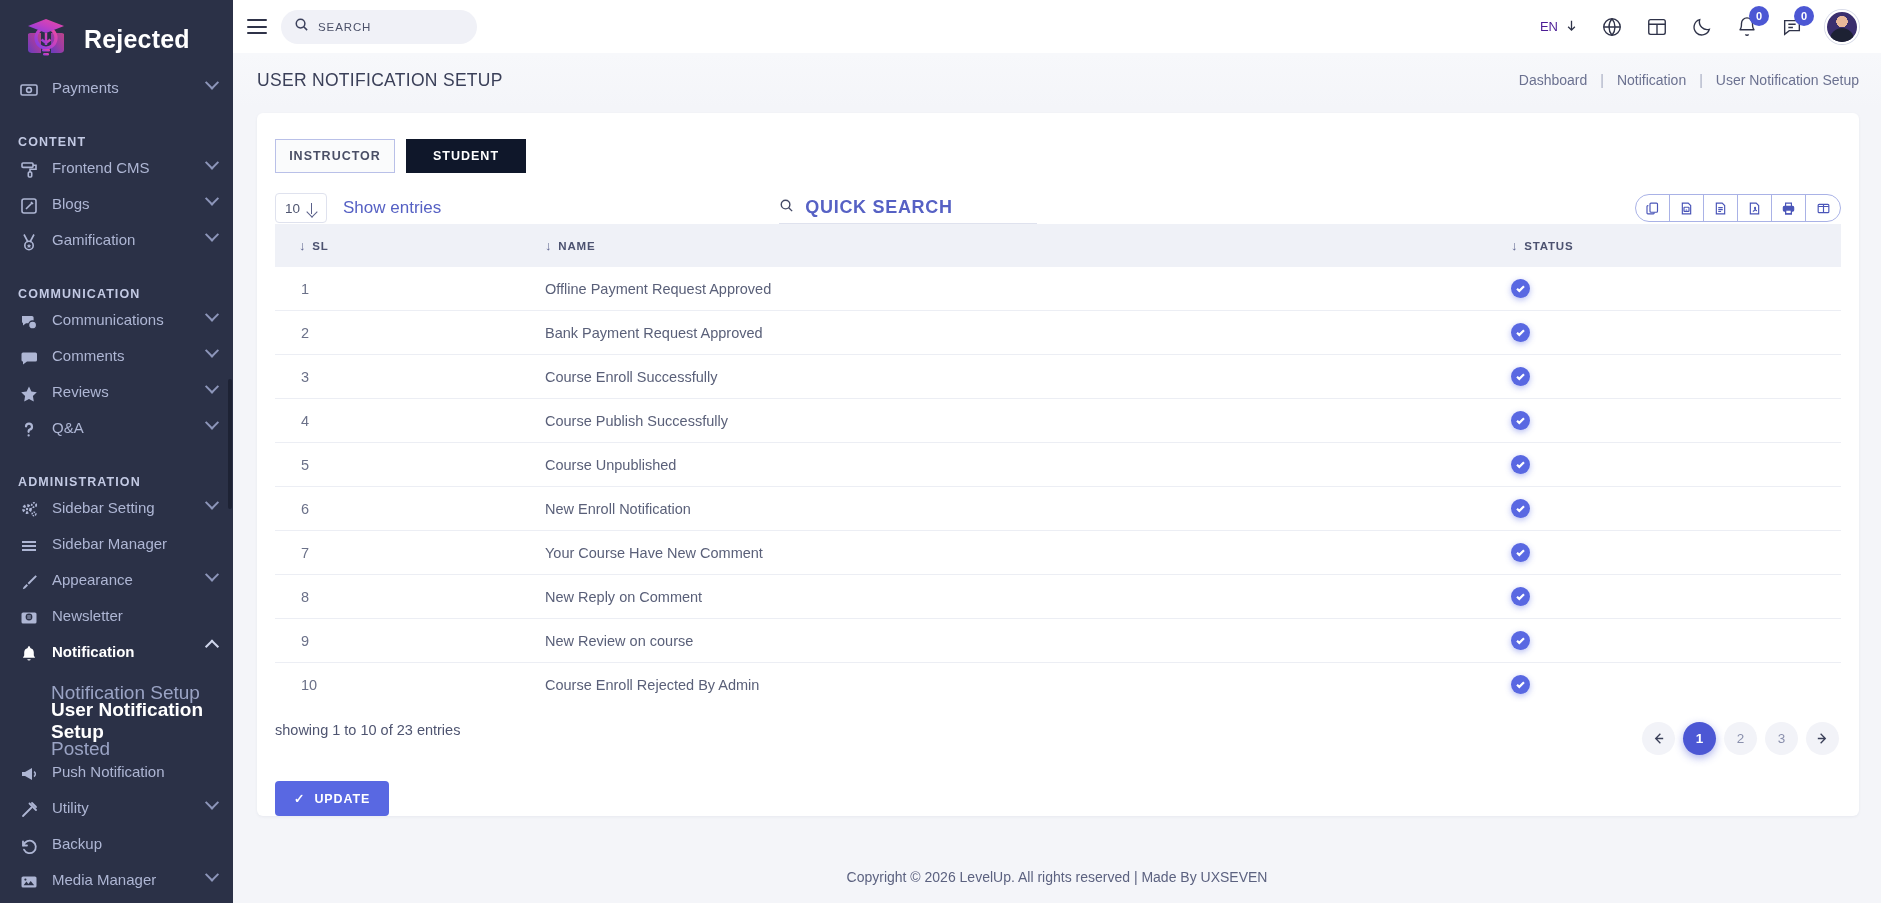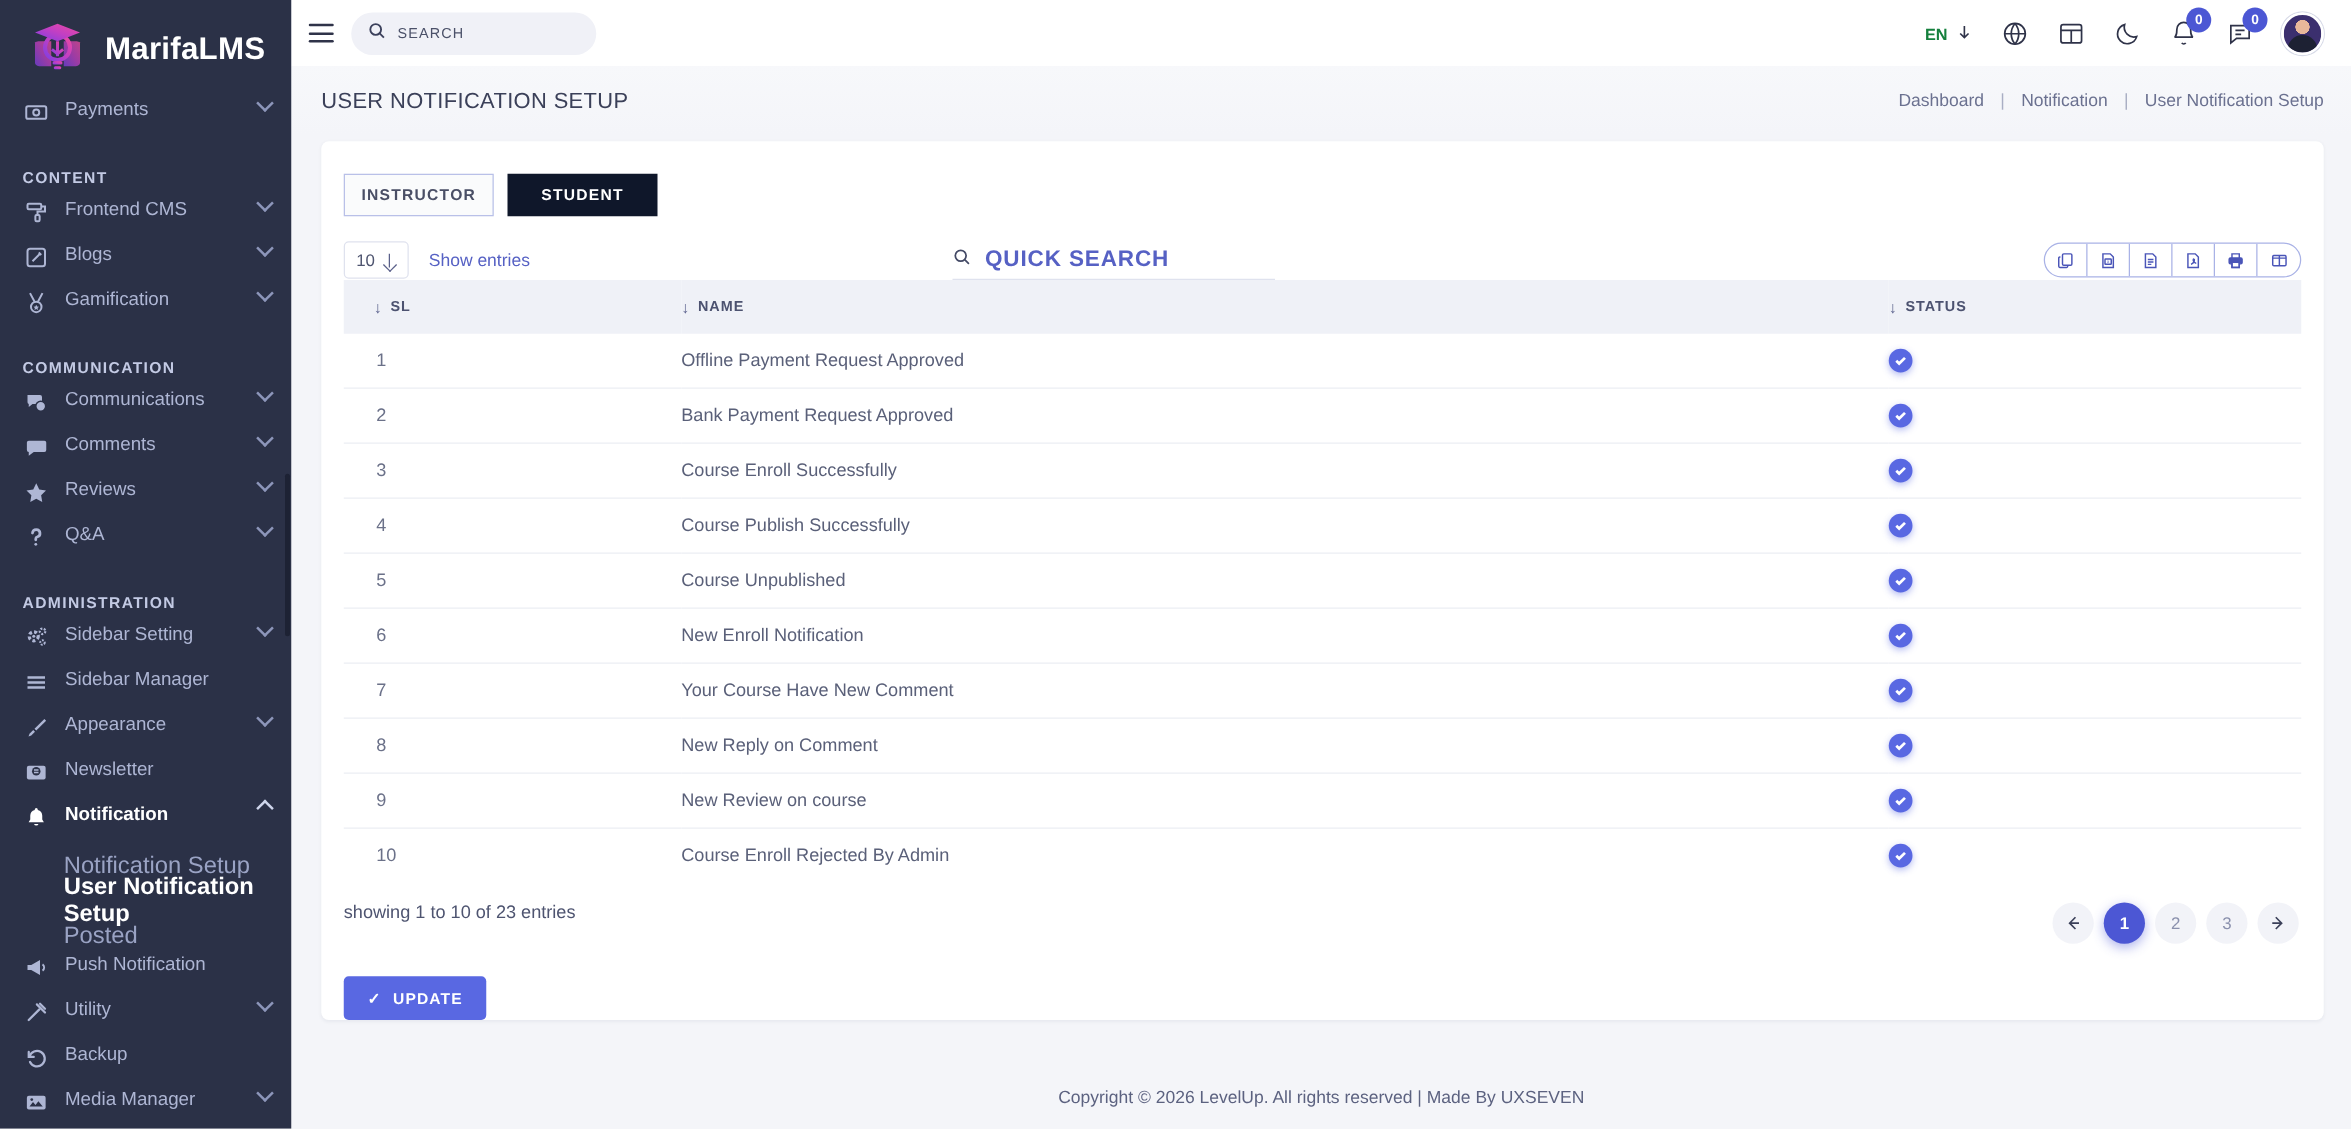--- a/index.html
+++ b/index.html
@@ -75,22 +75,22 @@
     display: flex; align-items: center; padding: 0 13px; gap: 9px; cursor: text;
   }
   .search-box input {
     border: 0; outline: 0; background: transparent; flex: 1; min-width: 0;
     font-family: inherit; font-size: 11.5px; letter-spacing: .9px;
     color: #4b5169; font-weight: 500;
   }
   .search-box input::placeholder { color: #4b5169; }
   .topbar-spacer { flex: 1; }
   .topbar-right { display: flex; align-items: center; gap: 22px; }
-  .lang { display: flex; align-items: flex-end; gap: 7px; font-size: 13px;
-    color: #15803d; cursor: pointer; font-weight: 700; }
+  .lang { display: flex; align-items: flex-start; gap: 7px; font-size: 13px;
+    color: #4c1d95; cursor: pointer; font-weight: 400; }
   .icon-btn { position: relative; cursor: pointer; width: 23px; height: 23px;
     display: flex; align-items: center; justify-content: center; }
   .icon-btn svg { width: 22px; height: 22px; stroke: #2f3349; fill: none; stroke-width: 1.5; }
   .badge {
     position: absolute; top: -9px; right: -11px; min-width: 20px; height: 20px;
     border-radius: 10px; background: #4c57d4; color: #fff; font-size: 11px;
     font-weight: bold; display: flex; align-items: center; justify-content: center;
     padding: 0 5px;
   }
   .bell-halo {
@@ -147,21 +147,21 @@
   }
   .arrow-down { width: 11px; height: 11px; position: relative; flex: 0 0 11px; }
   .arrow-down::before {
     content: ""; position: absolute; left: 5px; top: 0; width: 1.4px; height: 11px; background: #5a608a;
   }
   .arrow-down::after {
     content: ""; position: absolute; left: 2px; top: 5px; width: 7px; height: 7px;
     border-left: 1.4px solid #5a608a; border-bottom: 1.4px solid #5a608a;
     transform: rotate(-45deg);
   }
-  .show-entries { font-size: 14px; color: #5661c4; cursor: pointer; }
+  .show-entries { font-size: 17px; color: #5661c4; cursor: pointer; }
   .quick-search {
     width: 258px; height: 32px; margin-left: 322px; border-bottom: 1px solid #dfe2ee;
     display: flex; align-items: center; gap: 11px; cursor: text;
   }
   .quick-search input {
     border: 0; outline: 0; background: transparent; flex: 1; min-width: 0;
     font-family: inherit; font-size: 18px; letter-spacing: .7px;
     color: #8b5cf6; font-weight: bold;
   }
   .quick-search input::placeholder { color: #5661c4; opacity: 1; }
@@ -243,21 +243,21 @@
         <path d="M8 20v16c0 2 2 3 4 3h9V19h-9c-2 0-4 .5-4 1z" fill="url(#lg)" opacity=".75"></path>
         <path d="M44 20v16c0 2-2 3-4 3h-9V19h9c2 0 4 .5 4 1z" fill="url(#lg)" opacity=".75"></path>
         <circle cx="26" cy="24" r="10" fill="none" stroke="url(#lg)" stroke-width="3.2"></circle>
         <path d="M26 19v12M21.5 25.5 26 29l4.5-3.5" fill="none" stroke="url(#lg)" stroke-width="2.4"></path>
         <rect x="22" y="35" width="8" height="2.6" rx="1.3" fill="url(#lg)"></rect>
         <rect x="23" y="39" width="6" height="2.4" rx="1.2" fill="url(#lg)"></rect>
         <path d="M26 5 44 12l-18 7-18-7z" fill="url(#lg)"></path>
         <path d="M40 14.5v7" stroke="url(#lg)" stroke-width="2" fill="none"></path>
       </svg>
     </span>
-    <span class="brand-name">MarifaLMS</span>
+    <span class="brand-name">Rejected</span>
   </div>
 
   <div class="nav-scroll">
 
     <div class="nav-item">
       <span class="ico">
         <svg viewBox="0 0 20 20" fill="none" stroke="#aeb6d4" stroke-width="1.6">
           <rect x="2" y="5" width="16" height="10" rx="1.5"></rect>
             <circle cx="10" cy="10" r="2.4"></circle>
         </svg>

